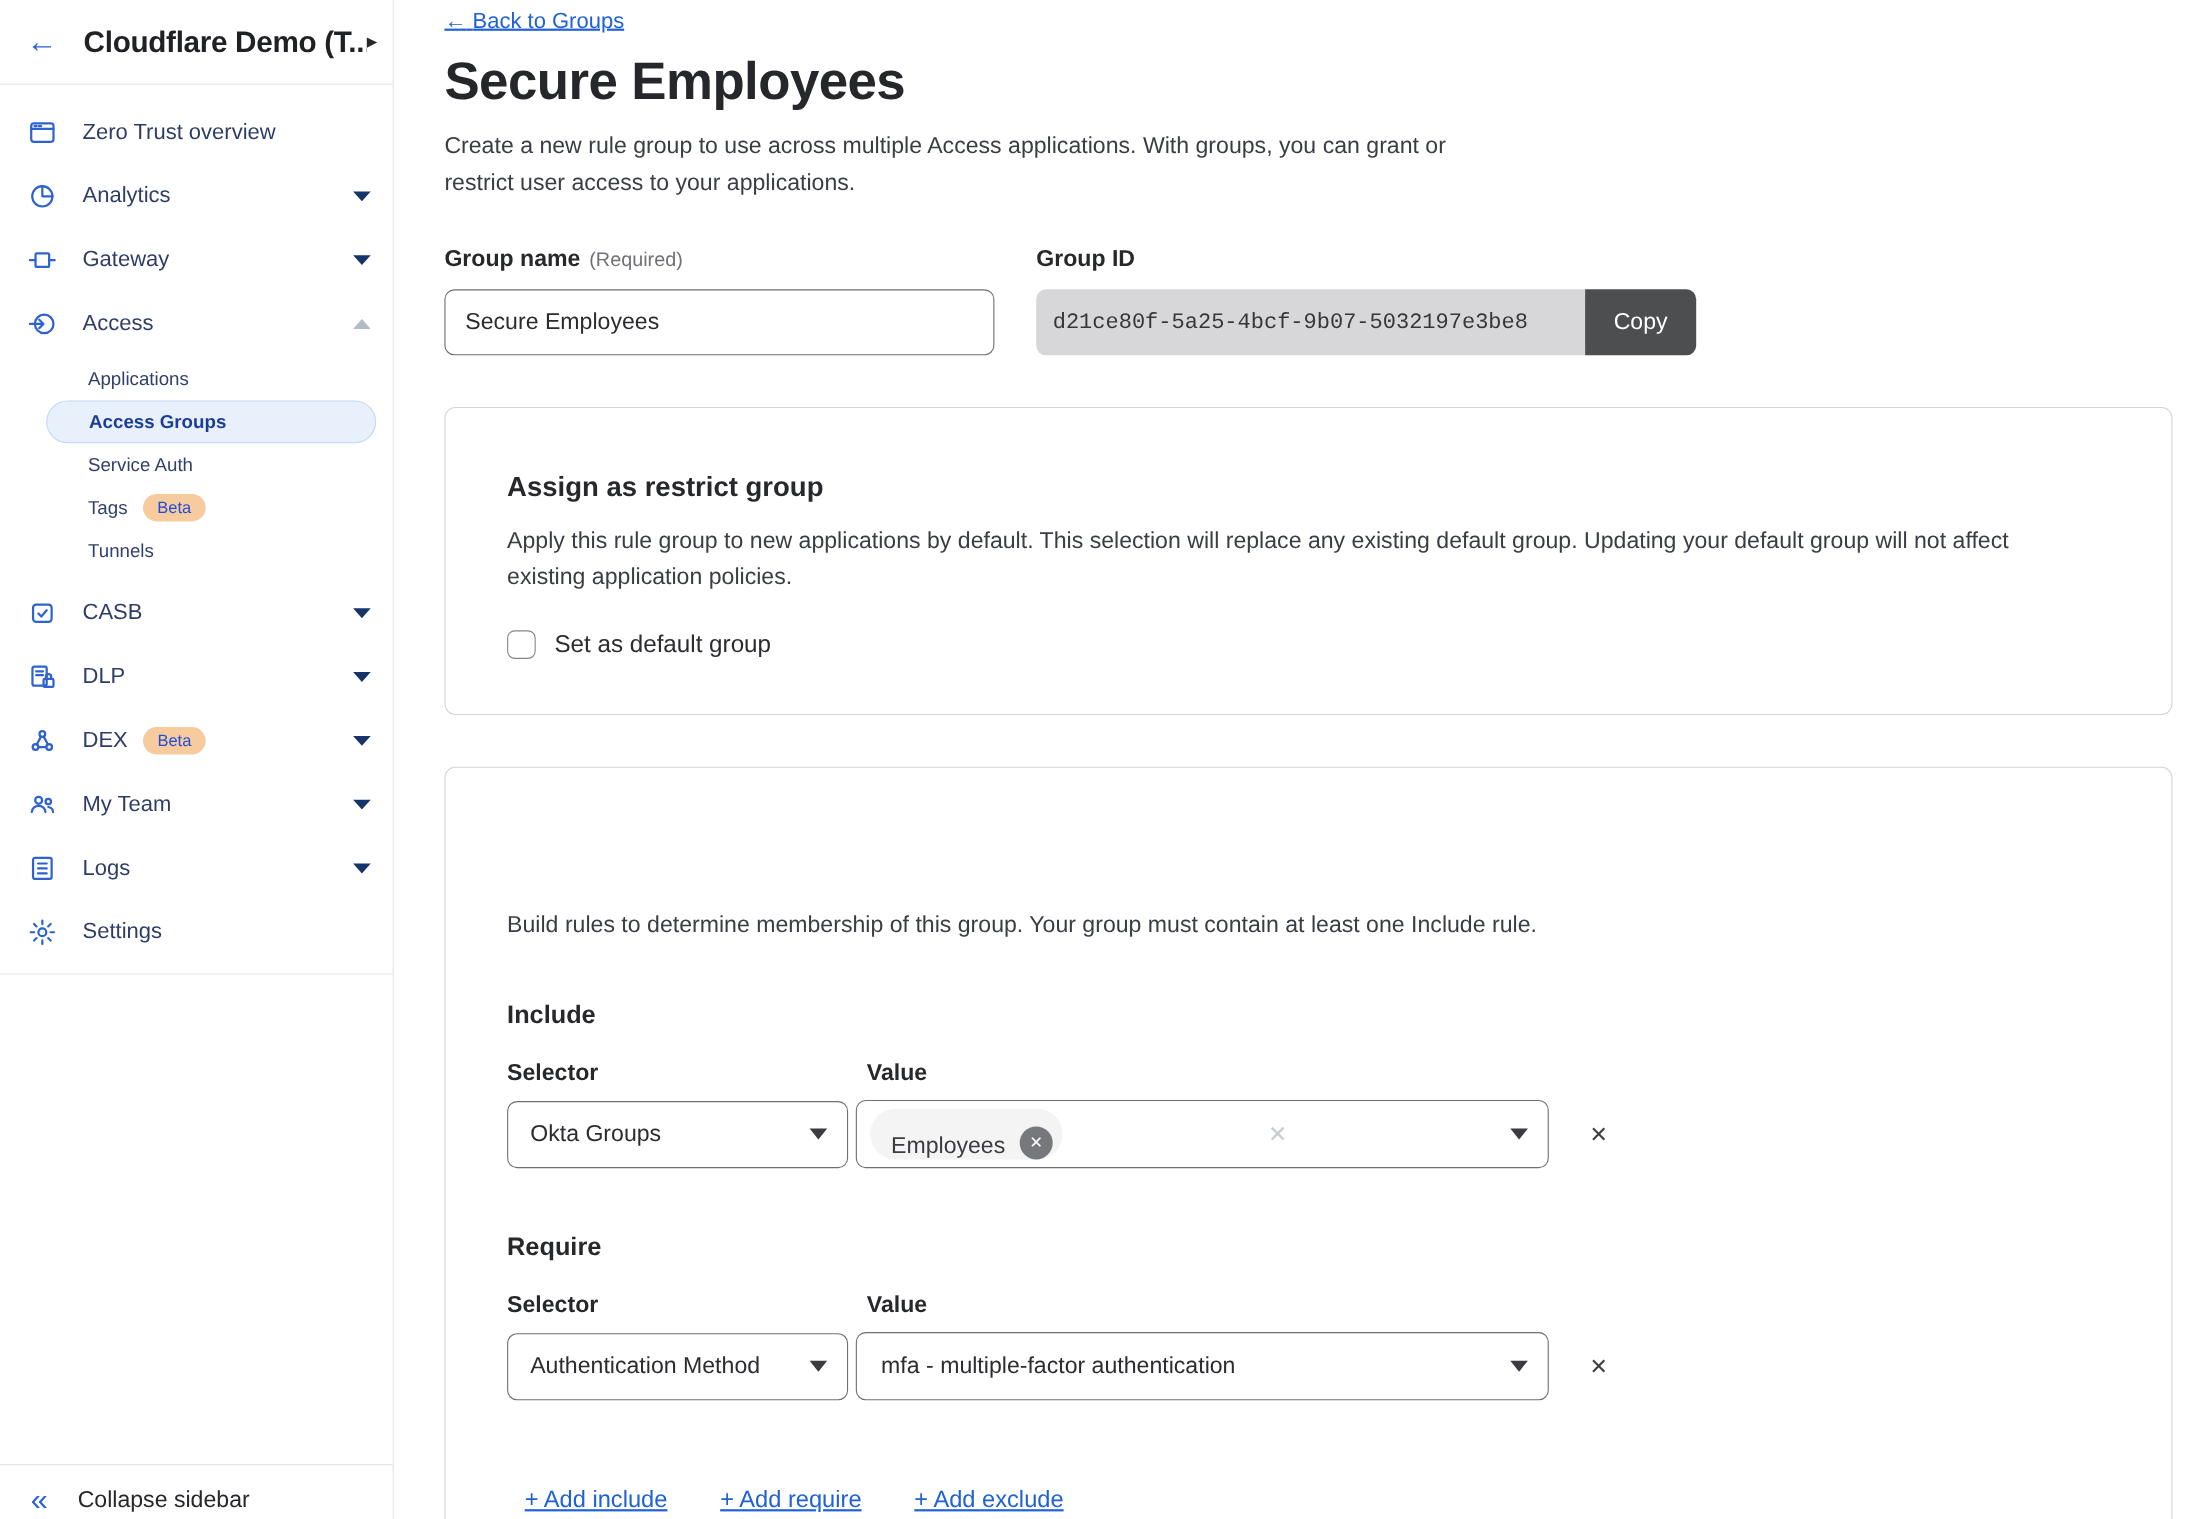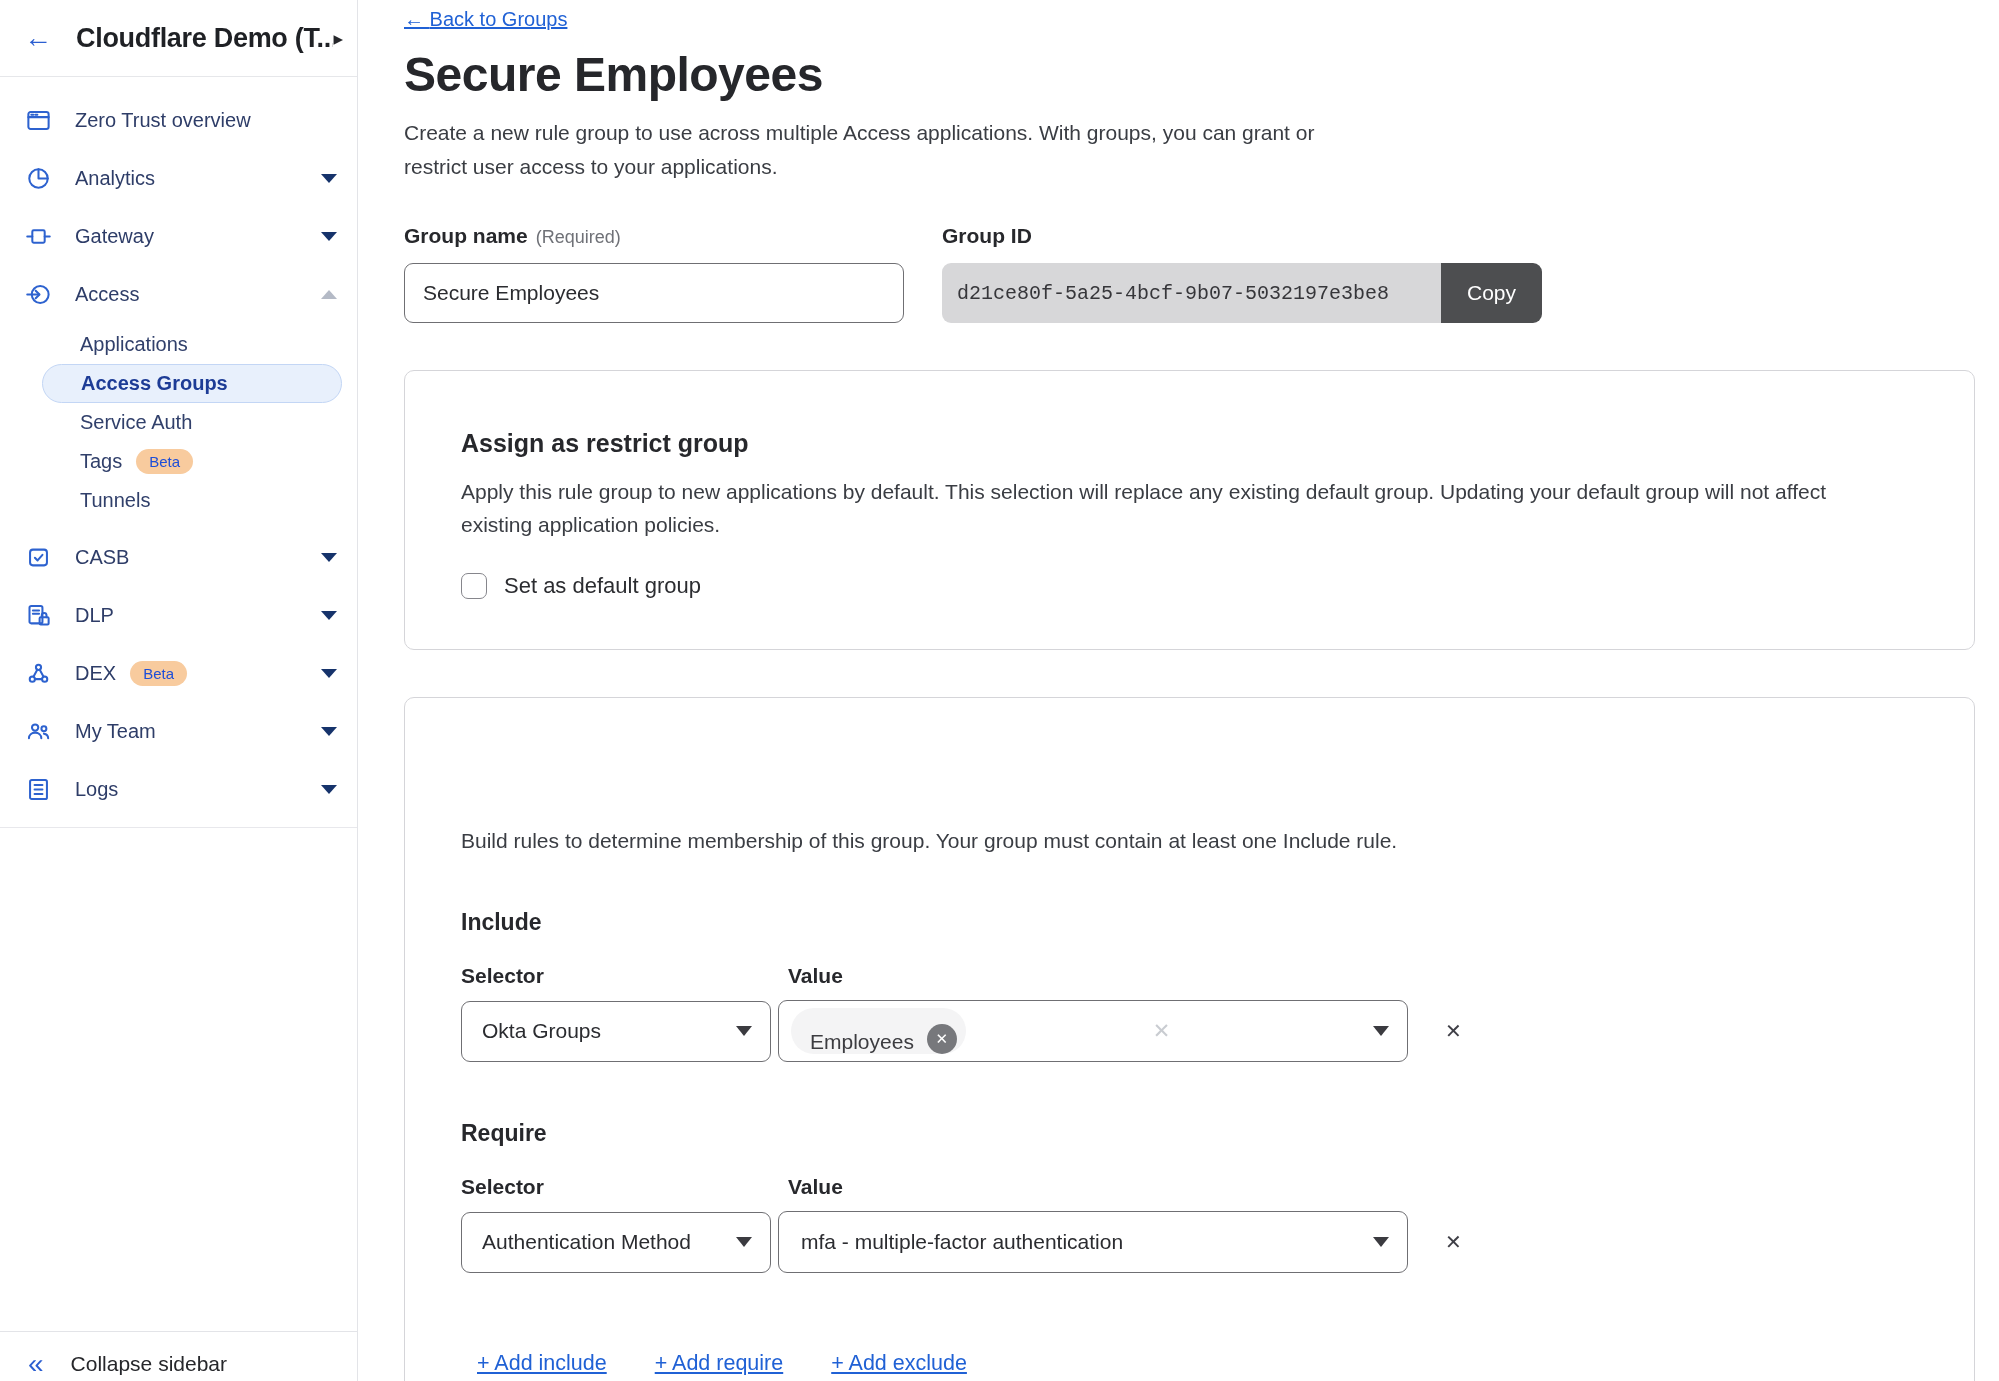--- a/index.html
+++ b/index.html
@@ -23,21 +23,21 @@
               align-items:center; justify-content:center; }
   .nav-icon svg { width:27px; height:27px; stroke:#2d62cf; fill:none; stroke-width:1.8;
                   stroke-linecap:round; stroke-linejoin:round; }
   .nav-label { font-size:20px; color:#2e3d68; }
   .caret { margin-left:auto; width:0; height:0; border-left:8px solid transparent;
            border-right:8px solid transparent; border-top:9px solid #16336b; margin-right:6px; }
   .caret.up { border-top:none; border-bottom:9px solid #b4bac6; }
   .subnav { padding:2px 0 8px 0; }
   .sub-item { height:39px; display:flex; align-items:center; margin-left:42px; width:300px;
               padding-left:38px; border-radius:999px; cursor:pointer; }
-  .sub-item .nav-label { font-size:20px; color:#31406b; }
+  .sub-item .nav-label { font-size:17px; color:#31406b; }
   .sub-item.active { background:#e8f0fc; border:1px solid #c3d6f5; }
   .sub-item.active .nav-label { color:#1d3c96; font-weight:700; }
   .beta { margin-left:14px; background:#f8cb9e; color:#1d4ed8; font-size:15px;
           padding:4px 13px; border-radius:999px; }
   .nav-divider { border-top:1px solid #e8e8ec; margin-top:9px; }
   .sb-spacer { flex:1; }
   .sb-footer { border-top:1px solid #e3e4e8; height:50px; display:flex; align-items:center;
                padding:14px 0 0 28px; cursor:pointer; }
   .sb-collapse-icon { color:#2c5fd1; font-size:28px; margin-right:27px; line-height:1; }
   .sb-footer .nav-label { color:#26272b; font-size:21px; }
@@ -229,20 +229,29 @@
       <span class="nav-icon">
         <svg viewBox="0 0 24 24">
             <rect x="4.5" y="3.5" width="15" height="17" rx="1.5"></rect>
             <path d="M8.5 8h7 M8.5 12h7 M8.5 16h7"></path>
           </svg>
       </span>
       <span class="nav-label">Logs</span>
       <span class="caret"></span>
     </div>
 
+    <div class="nav-item">
+      <span class="nav-icon">
+        <svg viewBox="0 0 24 24">
+            <circle cx="12" cy="12" r="3.2"></circle>
+            <path d="M12 2.6v2.8 M12 18.6v2.8 M2.6 12h2.8 M18.6 12h2.8 M5.3 5.3l2 2 M16.7 16.7l2 2 M18.7 5.3l-2 2 M7.3 16.7l-2 2"></path>
+          </svg>
+      </span>
+      <span class="nav-label">Settings</span>
+    </div>
 
     <div class="nav-divider"></div>
   </nav>
 
   <div class="sb-spacer"></div>
 
   <div class="sb-footer">
     <span class="sb-collapse-icon">«</span>
     <span class="nav-label">Collapse sidebar</span>
   </div>

